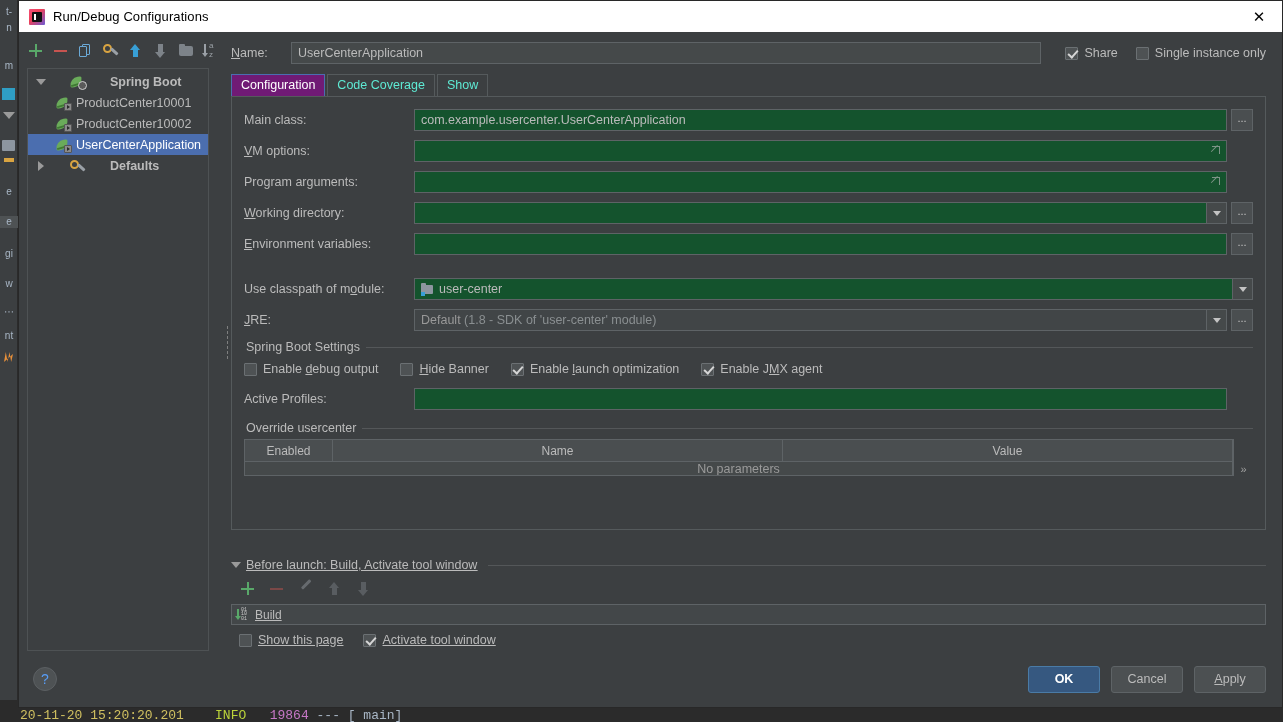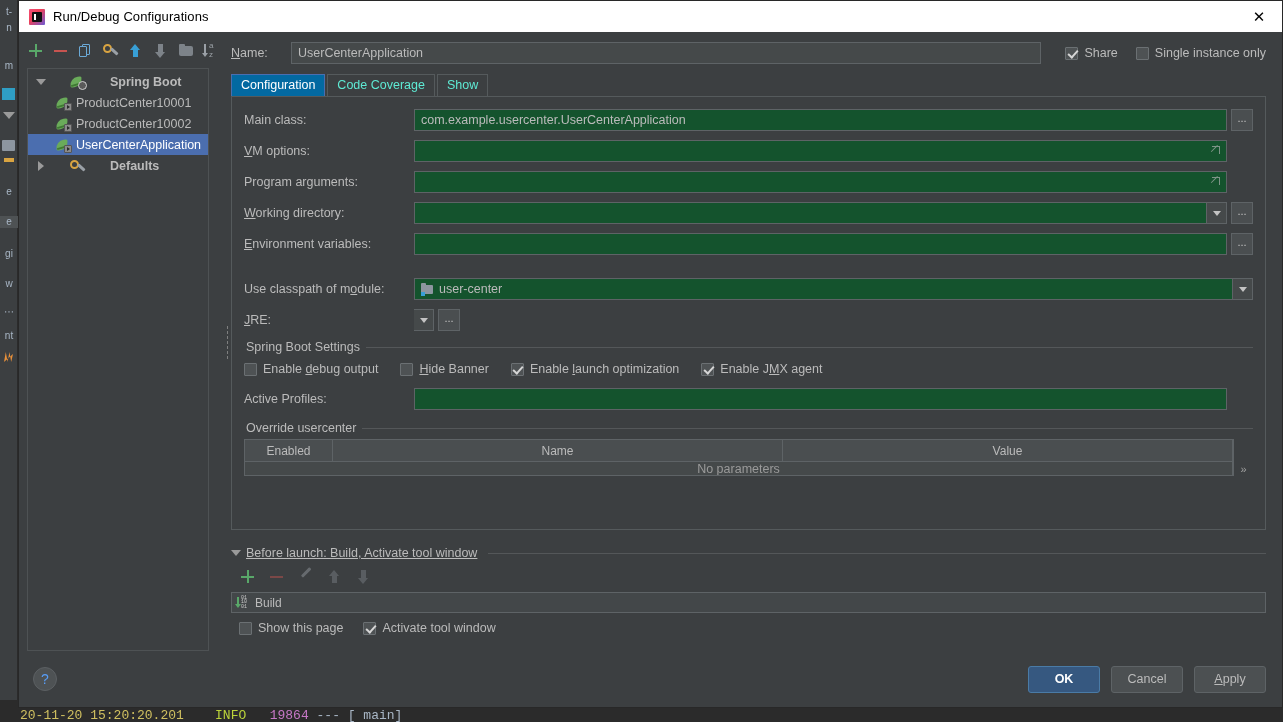--- a/index.html
+++ b/index.html
@@ -229,21 +229,21 @@
   }
   .cb-wrap { display:inline-flex; align-items:center; gap:6px; cursor:pointer; }
   .cb-wrap .lbl { font-size:12.5px; color:#bbbbbb; }
 
   #tabs { display:flex; align-items:flex-end; height:22px; }
   .tab {
     padding: 3px 9px 4px 9px; font-size:12.5px; color:#5eead4;
     border:1px solid #555a5c; border-bottom:none; cursor:pointer;
     background:#3c3f41; margin-right:2px;
   }
-  .tab.active { background:#0369a1; color:#ffffff; border-color:#4b6eaf; }
+  .tab.active { background:#701a75; color:#ffffff; border-color:#4b6eaf; }
 
   #tab-content {
     flex: 0 0 auto;
     border:1px solid #555a5c;
     background:#3c3f41;
     padding: 12px 12px 10px 12px;
     height: 434px;
     overflow: hidden;
     position: relative;
   }
@@ -321,21 +321,21 @@
     justify-content:center; color:#a0a0a0; font-size:11px;
     border-left:1px solid #5e6366; padding-bottom:1px;
   }
   #params-body {
     height:14px; display:flex; align-items:flex-start; justify-content:center;
     overflow:hidden; color:#9a9a9a; font-size:12.5px;
     border-top:1px solid #5e6366; background:#45494a;
   }
 
   
-  #before-launch { margin-top: 16px; }
+  #before-launch { margin-top: 28px; text-decoration: underline; }
   #bl-header {
     display:flex; align-items:center; gap:5px; position:relative;
   }
   #bl-header .tw-small {
     width:0;height:0;border-left:5px solid transparent;border-right:5px solid transparent;
     border-top:6px solid #9a9a9a; flex:0 0 auto;
   }
   #bl-header .bl-title { font-size:12.5px; color:#bbbbbb; text-decoration:underline; white-space:nowrap;}
   #bl-header .rule { flex:1; height:1px; background:#545759; margin-left:6px; }
   #bl-toolbar { display:flex; align-items:center; gap:11px; height:22px; margin:6px 0 4px 8px; }
@@ -588,20 +588,25 @@
                 <span class="mt"></span>
                 <span class="mc"></span>
               </span>
             <span>user-center</span>
           </span>
           <span class="drop-btn"></span>
         </div>
 
         <div class="form-row">
           <span class="lab"><u>J</u>RE:</span>
+          <span class="inp readonly">
+            <span>Default</span>
+            <span>&nbsp;</span>
+            <span class="ph">(1.8 - SDK of 'user-center' module)</span>
+          </span>
           <span class="drop-btn"></span>
           <span class="ellipsis-btn">...</span>
         </div>
 
         <div class="section">
           <span class="sec-title">Spring Boot Settings</span>
 
           <div class="sb-checks">
             <span class="cb-wrap">
               <span class="cb"></span>

